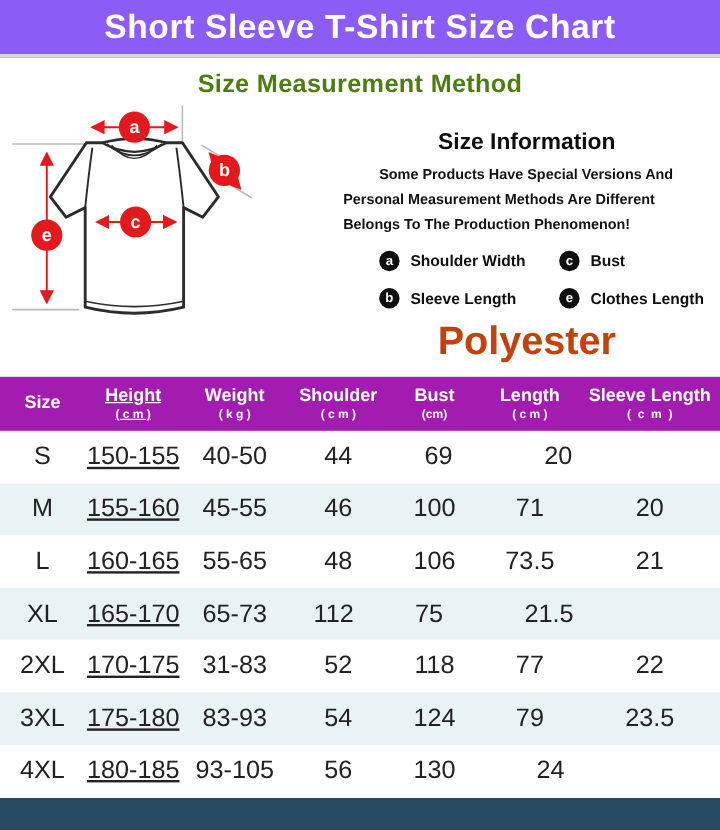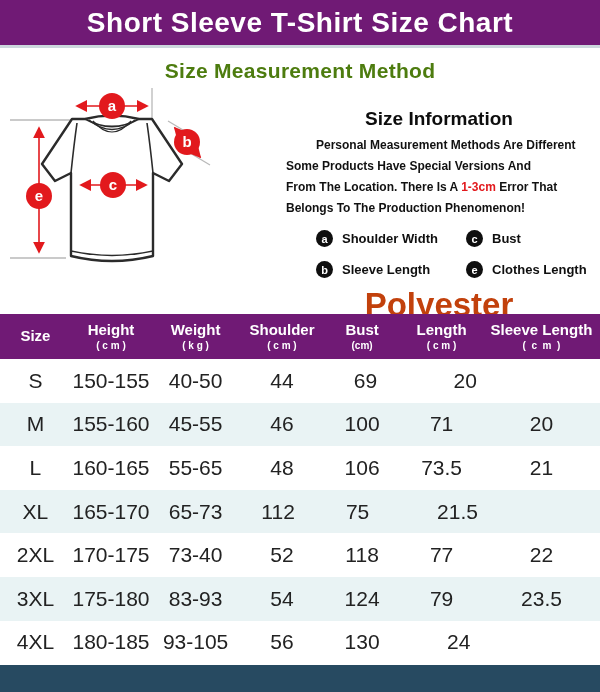--- a/index.html
+++ b/index.html
@@ -2,21 +2,21 @@
 <html><head>
 <meta charset="utf-8">
 <style>
   * { margin:0; padding:0; box-sizing:border-box; }
   html,body { width:600px; }
   body { font-family:"Liberation Sans", sans-serif; background:#ffffff; }
   .page { position:relative; width:600px; height:692px; background:#ffffff; overflow:hidden; }
 
   
   .banner { position:absolute; top:0; left:0; width:600px; height:48px;
-    background:#701a75; border-bottom:3px solid #ccd7dd;
+    background:#8b5cf6; border-bottom:3px solid #ccd7dd;
     display:flex; align-items:center; justify-content:center; }
   .banner-title { color:#ffffff; font-size:28px; font-weight:bold; letter-spacing:.5px; }
 
   
   .section-title { position:absolute; top:59px; left:0; width:600px; text-align:center;
     font-size:21px; font-weight:bold; color:#4d7c0f; letter-spacing:.3px; }
 
   
   .diagram { position:absolute; left:10px; top:86px; }
 
@@ -32,30 +32,30 @@
     grid-template-columns:150px 1fr; row-gap:14px; }
   .legend-item { display:flex; align-items:center; }
   .legend-badge { width:17px; height:17px; border-radius:50%; background:#0f0f0f; color:#fff;
     font-size:11px; font-weight:bold; display:flex; align-items:center; justify-content:center; flex:0 0 17px; }
   .legend-label { margin-left:9px; font-size:13px; font-weight:bold; color:#0f0f0f; white-space:nowrap; }
 
   .material { margin-top:8px; text-align:center; font-size:33px; font-weight:bold; color:#c2410c; }
 
   
   .size-table { position:absolute; left:0; top:314px; width:600px; }
-  .thead { display:flex; height:45px; background:#701a75; align-items:center; }
+  .thead { display:flex; height:45px; background:#a21caf; align-items:center; }
   .th { display:flex; flex-direction:column; align-items:center; justify-content:center;
     color:#ffffff; font-weight:bold; line-height:1.25; }
   .th .h1 { font-size:15px; white-space:pre; }
   .th .h2 { font-size:10px; white-space:pre; }
   .th .h2:empty { display:none; }
   .trow { display:flex; height:43.6px; align-items:center; }
   .trow.alt { background:#e9f3f4; }
   .td { text-align:center; font-size:21px; color:#222222; }
-  .c0{width:11.8%;} .c1{width:13.4%;} .c2{width:14.8%;} .c3{width:14.0%;}
+  .c0{width:11.8%;} .c1{width:13.4%;text-decoration:underline;} .c2{width:14.8%;} .c3{width:14.0%;}
   .c4{width:12.7%;} .c5{width:13.8%;} .c6{width:19.5%;}
 
   .bottom-bar { position:absolute; left:0; bottom:0; width:600px; height:27px; background:#274a61; }
 </style>
 </head>
 <body>
 
 <div class="page">
 
   <div class="banner">
@@ -96,23 +96,22 @@
     <text x="177" y="56" dy="5" text-anchor="middle" fill="#ffffff" font-size="15" font-weight="bold">b</text>
     <circle cx="103" cy="99" r="13" fill="#e2191d"></circle>
     <text x="103" y="99" dy="5" text-anchor="middle" fill="#ffffff" font-size="15" font-weight="bold">c</text>
     <circle cx="29" cy="110" r="13" fill="#e2191d"></circle>
     <text x="29" y="110" dy="5" text-anchor="middle" fill="#ffffff" font-size="15" font-weight="bold">e</text>
   </svg>
 
   <div class="info">
     <div class="info-title">Size Information</div>
     <div class="info-text">
+      <div class="info-line">Some Products Have Special Versions And</div>
       <div class="info-line">Personal Measurement Methods Are Different</div>
-      <div class="info-line">Some Products Have Special Versions And</div>
-      <div class="info-line"><span>From The Location. There Is A </span><span class="hl">1-3cm</span><span> Error That</span></div>
       <div class="info-line">Belongs To The Production Phenomenon!</div>
     </div>
 
     <div class="legend">
       <div class="legend-item">
         <span class="legend-badge">a</span>
         <span class="legend-label">Shoulder Width</span>
       </div>
       <div class="legend-item">
         <span class="legend-badge">c</span>
@@ -193,21 +192,21 @@
       <div class="td c0">XL</div>
       <div class="td c1">165-170</div>
       <div class="td c2">65-73</div>
       <div class="td c4">112</div>
       <div class="td c5">75</div>
       <div class="td c6">21.5</div>
     </div>
     <div class="trow">
       <div class="td c0">2XL</div>
       <div class="td c1">170-175</div>
-      <div class="td c2">73-40</div>
+      <div class="td c2">31-83</div>
       <div class="td c3">52</div>
       <div class="td c4">118</div>
       <div class="td c5">77</div>
       <div class="td c6">22</div>
     </div>
     <div class="trow alt">
       <div class="td c0">3XL</div>
       <div class="td c1">175-180</div>
       <div class="td c2">83-93</div>
       <div class="td c3">54</div>

